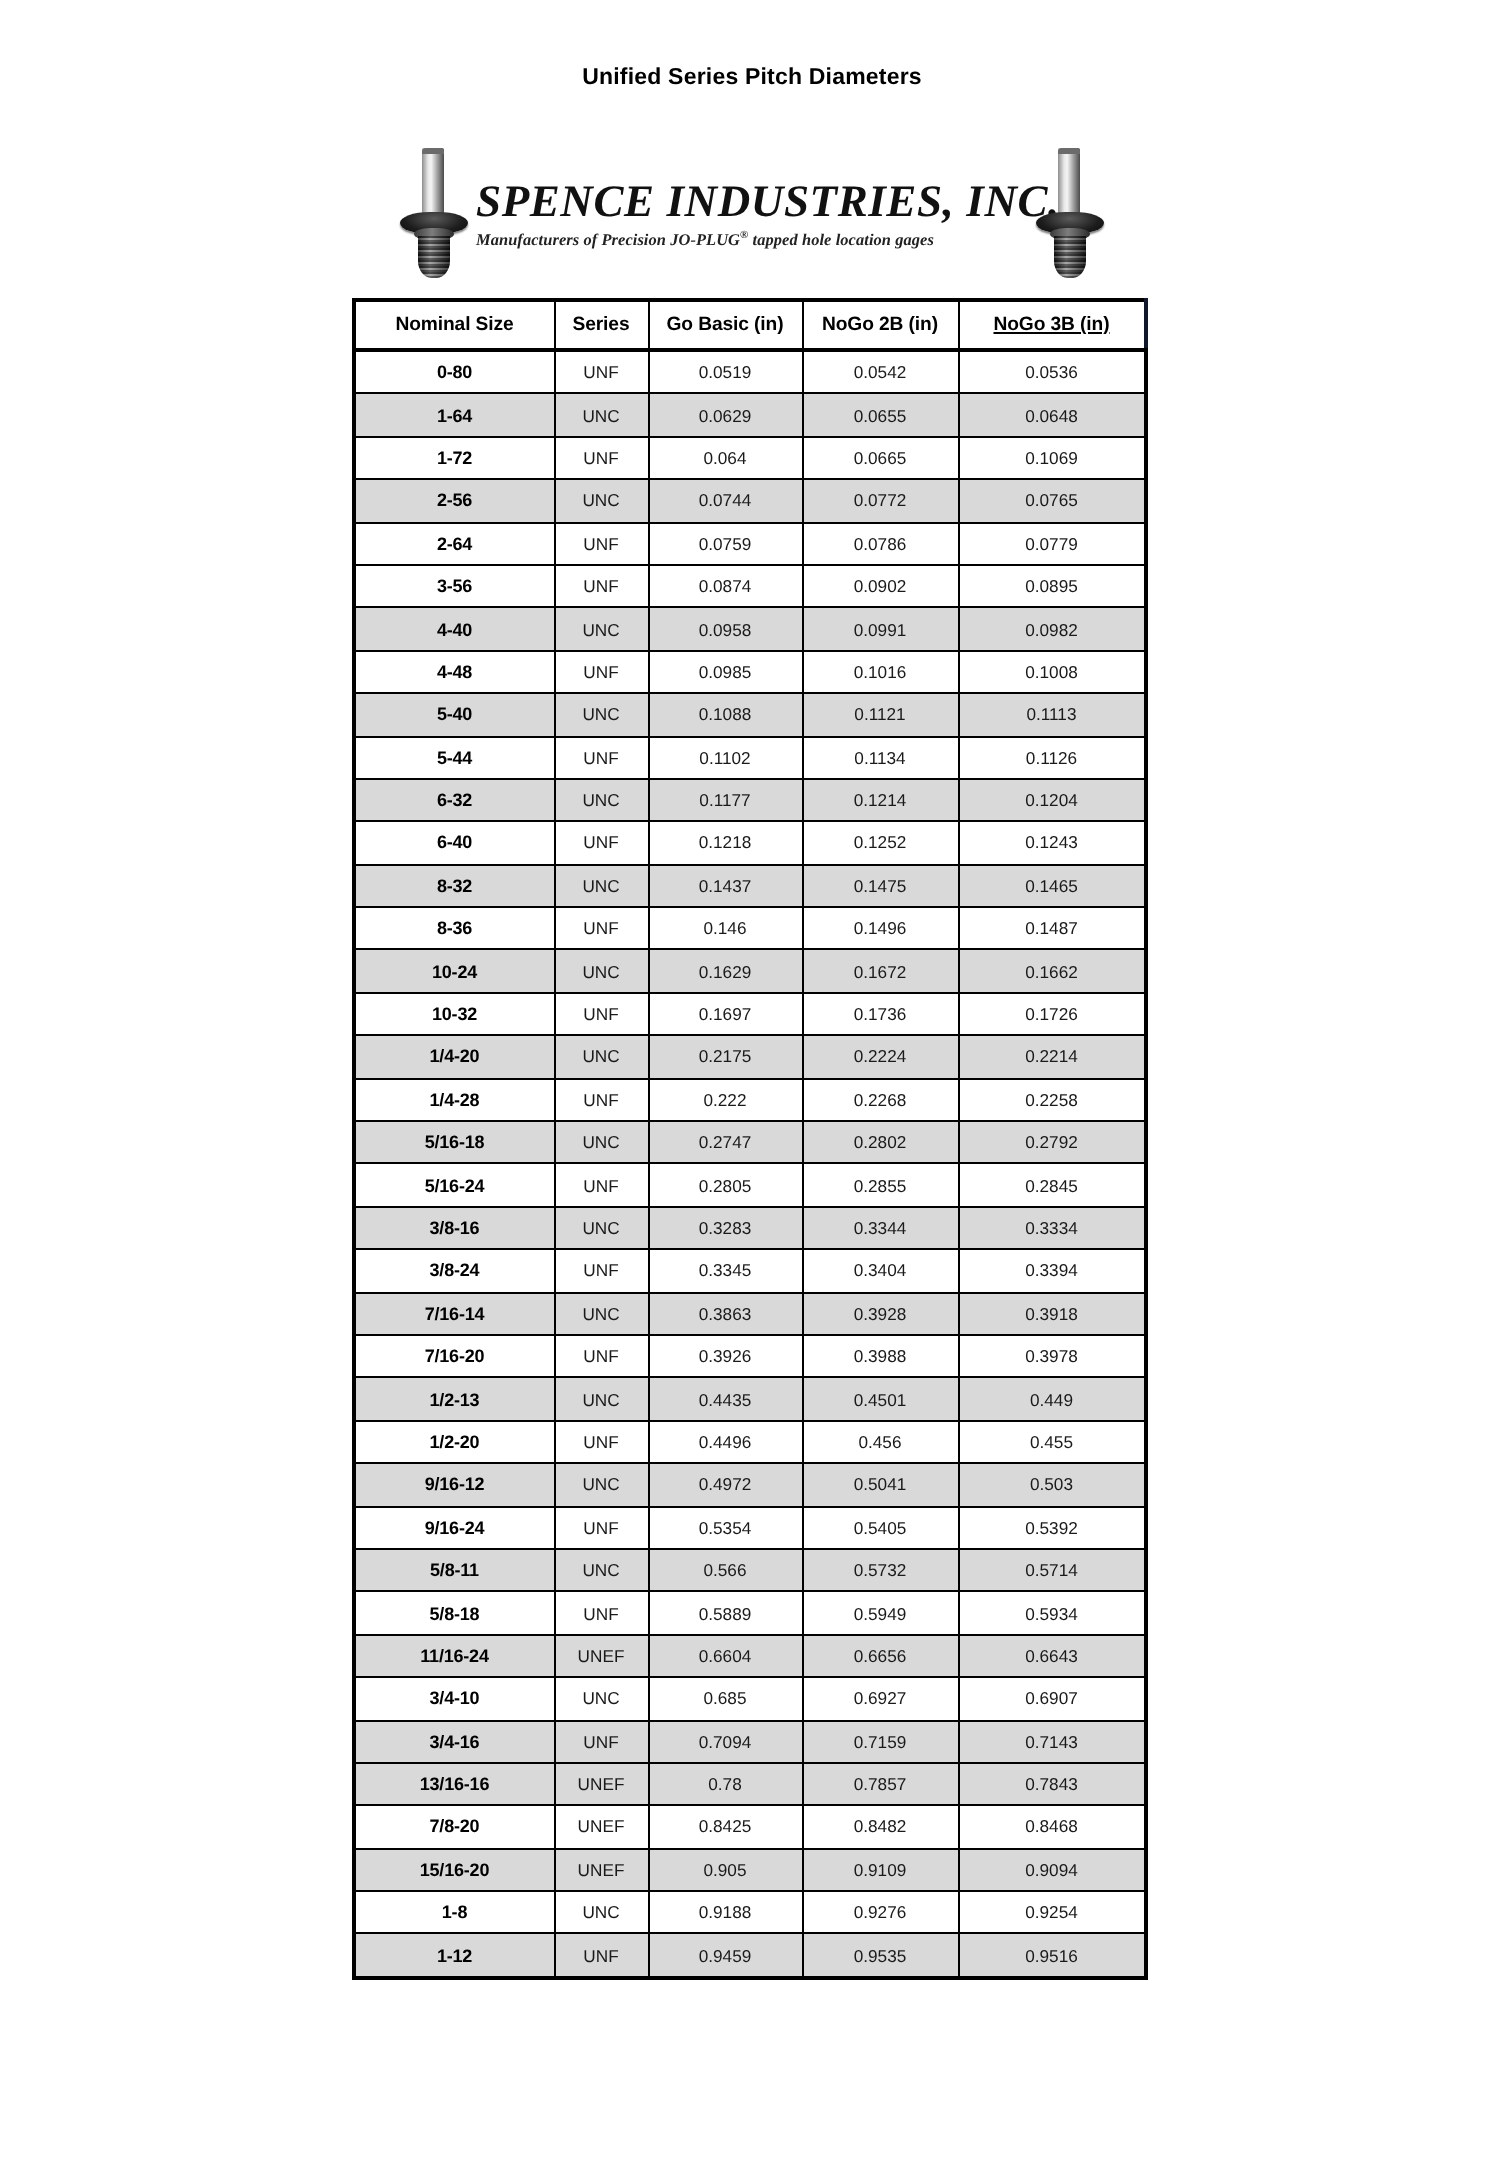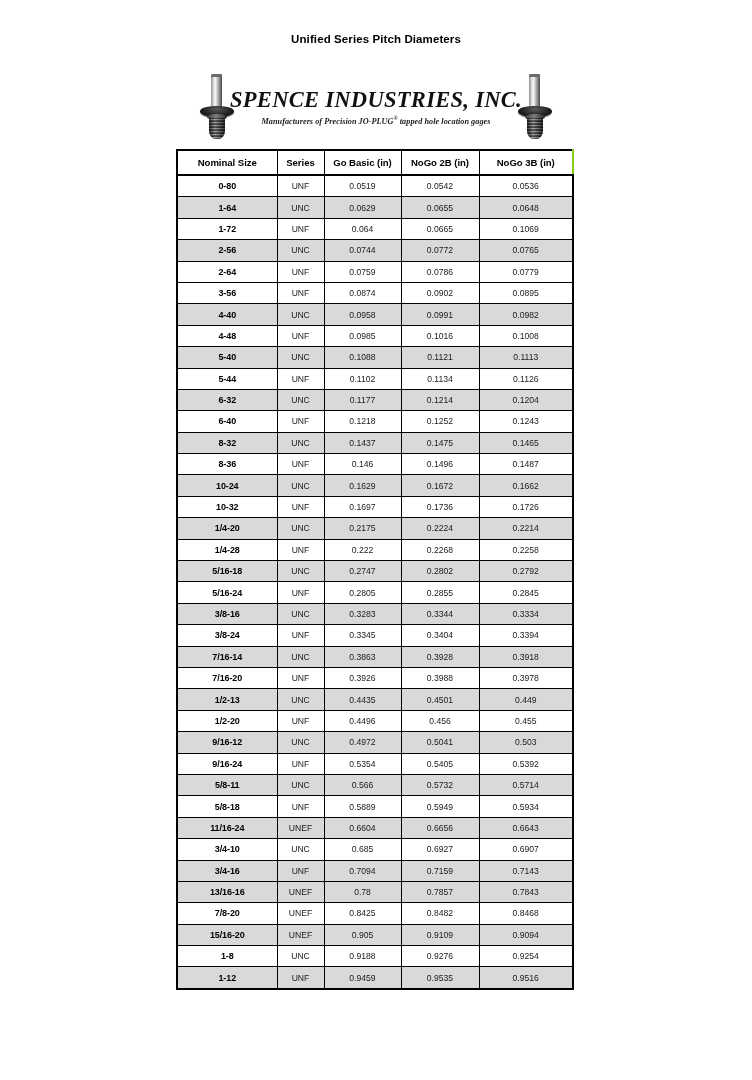--- a/index.html
+++ b/index.html
@@ -48,21 +48,21 @@
   }
   .logo-center {
     position: absolute;
     left: 42px;
     top: 0;
     width: 276px;
     height: 70px;
     display: flex;
     flex-direction: column;
     justify-content: center;
-    align-items: center;
+    align-items: flex-start;
   }
   .company-name {
     font-family: "Liberation Serif", serif;
     font-weight: bold;
     font-style: italic;
     font-size: 22.5px;
     letter-spacing: 0.3px;
     white-space: nowrap;
     line-height: 1.05;
     color: #111;
@@ -182,21 +182,21 @@
     height: 23px;
     font-size: 9.6px;
     font-weight: bold;
     letter-spacing: -0.05px;
     border-top: 2px solid #000;
     border-bottom: 2px solid #000;
     background: #fff;
     white-space: nowrap;
   }
   table.spec thead th:first-child { border-left: 2px solid #000; }
-  table.spec thead th:last-child  { border-right: 2px solid #84cc16; }
+  table.spec thead th:last-child  { border-right: 2px solid #0f172a; text-decoration: underline; }
 
   table.spec tbody td {
     height: 20.4px;
     font-size: 8.6px;
     color: #1a1a1a;
   }
   table.spec tbody td.size {
     font-weight: bold;
     font-size: 9px;
     color: #000;

